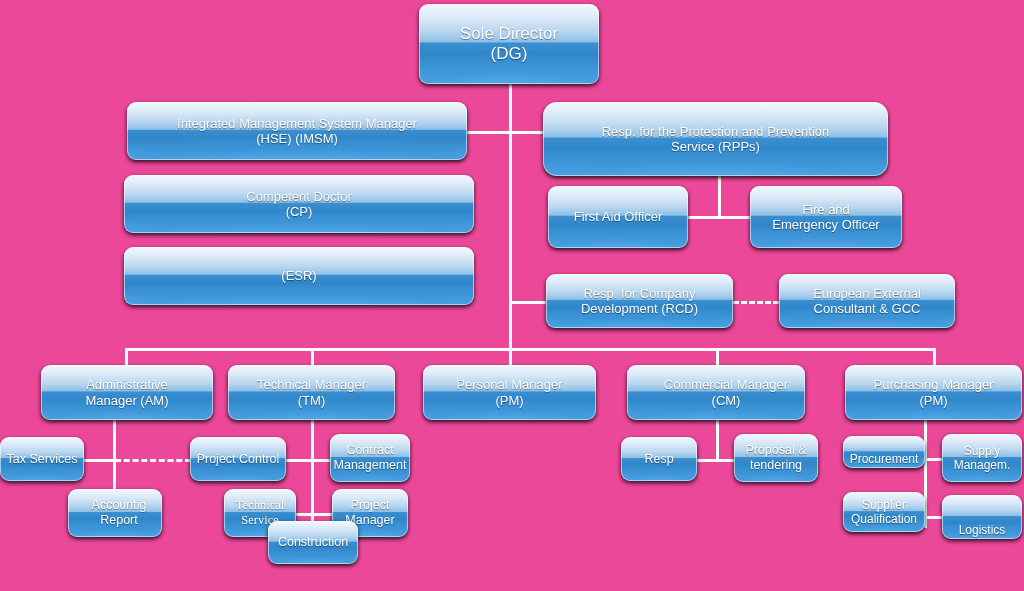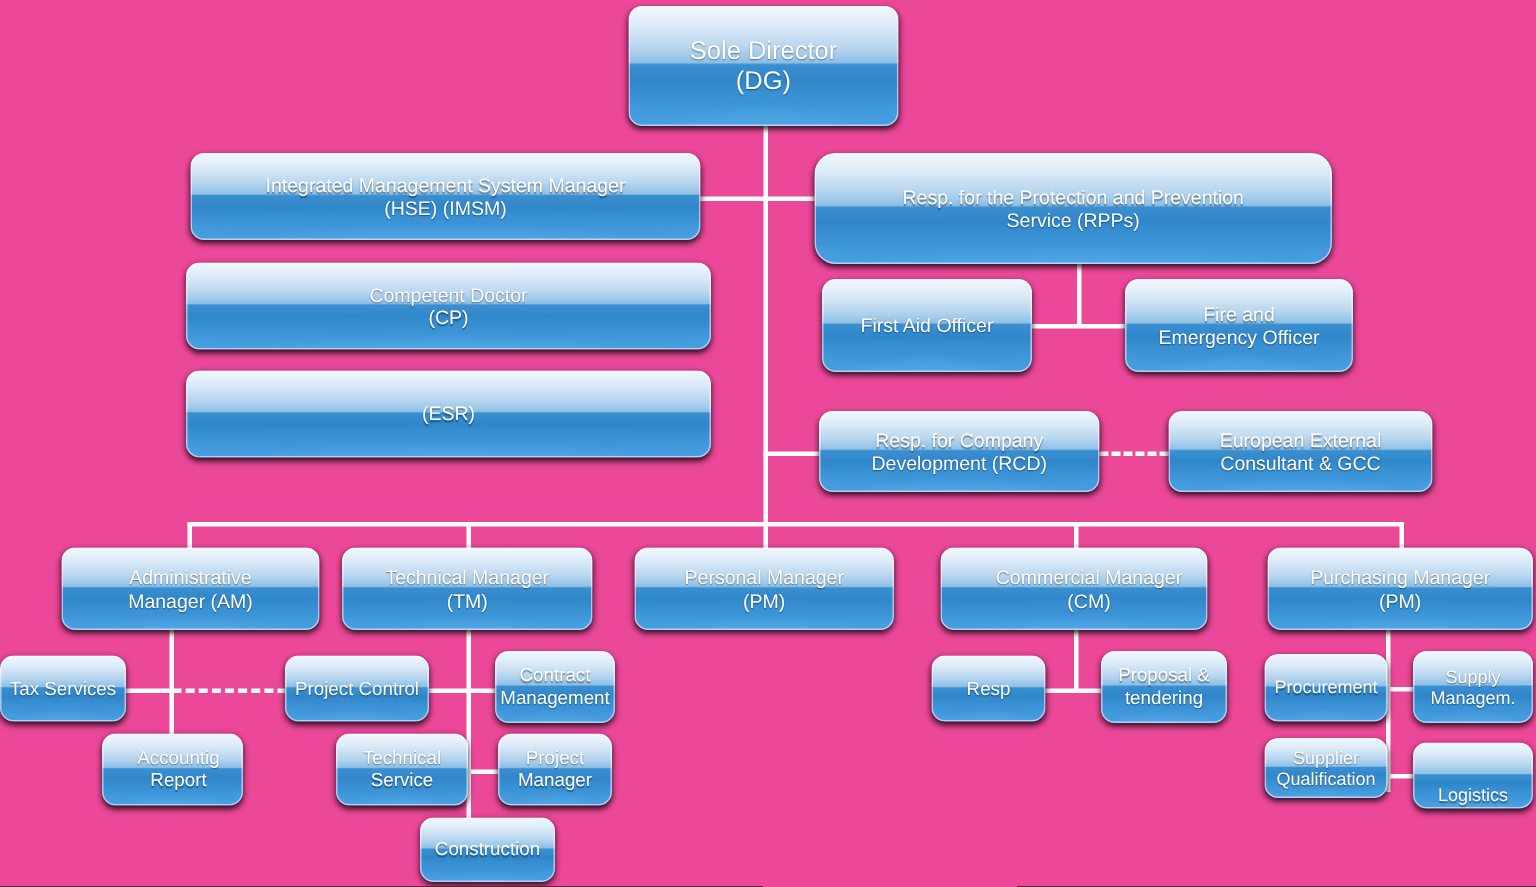--- a/index.html
+++ b/index.html
@@ -219,54 +219,54 @@
     </div>
   </div>
 
   <div class="node small" style="left:330px; top:434px; width:80px; height:48px;">
     <div>
       <span class="lbl">Contract</span>
       <span class="lbl">Management</span>
     </div>
   </div>
 
-  <div class="node small" style="left:224px; top:489px; width:88px; height:48px;">
+  <div class="node small" style="left:224px; top:489px; width:72px; height:48px;font-family:Liberation Serif, serif;">
     <div>
       <span class="lbl">Technical</span>
       <span class="lbl">Service</span>
     </div>
   </div>
 
   <div class="node small" style="left:332px; top:489px; width:76px; height:48px;">
     <div>
       <span class="lbl">Project</span>
       <span class="lbl">Manager</span>
     </div>
   </div>
 
-  <div class="node small" style="left:268px; top:545px; width:90px; height:43px;margin-left:12px;">
+  <div class="node small" style="left:268px; top:521px; width:90px; height:43px;">
     <div>
       <span class="lbl">Construction</span>
     </div>
   </div>
 
   <div class="node small" style="left:621px; top:437px; width:76px; height:44px;">
     <div>
       <span class="lbl">Resp</span>
     </div>
   </div>
 
   <div class="node small" style="left:734px; top:434px; width:84px; height:48px;">
     <div>
       <span class="lbl">Proposal &amp;</span>
       <span class="lbl">tendering</span>
     </div>
   </div>
 
-  <div class="node tiny" style="left:843px; top:436px; width:82px; height:45px;">
+  <div class="node tiny" style="left:843px; top:436px; width:82px; height:32px;align-items:flex-end;">
     <div>
       <span class="lbl">Procurement</span>
     </div>
   </div>
 
   <div class="node tiny" style="left:942px; top:434px; width:80px; height:48px;">
     <div>
       <span class="lbl">Supply</span>
       <span class="lbl">Managem.</span>
     </div>

